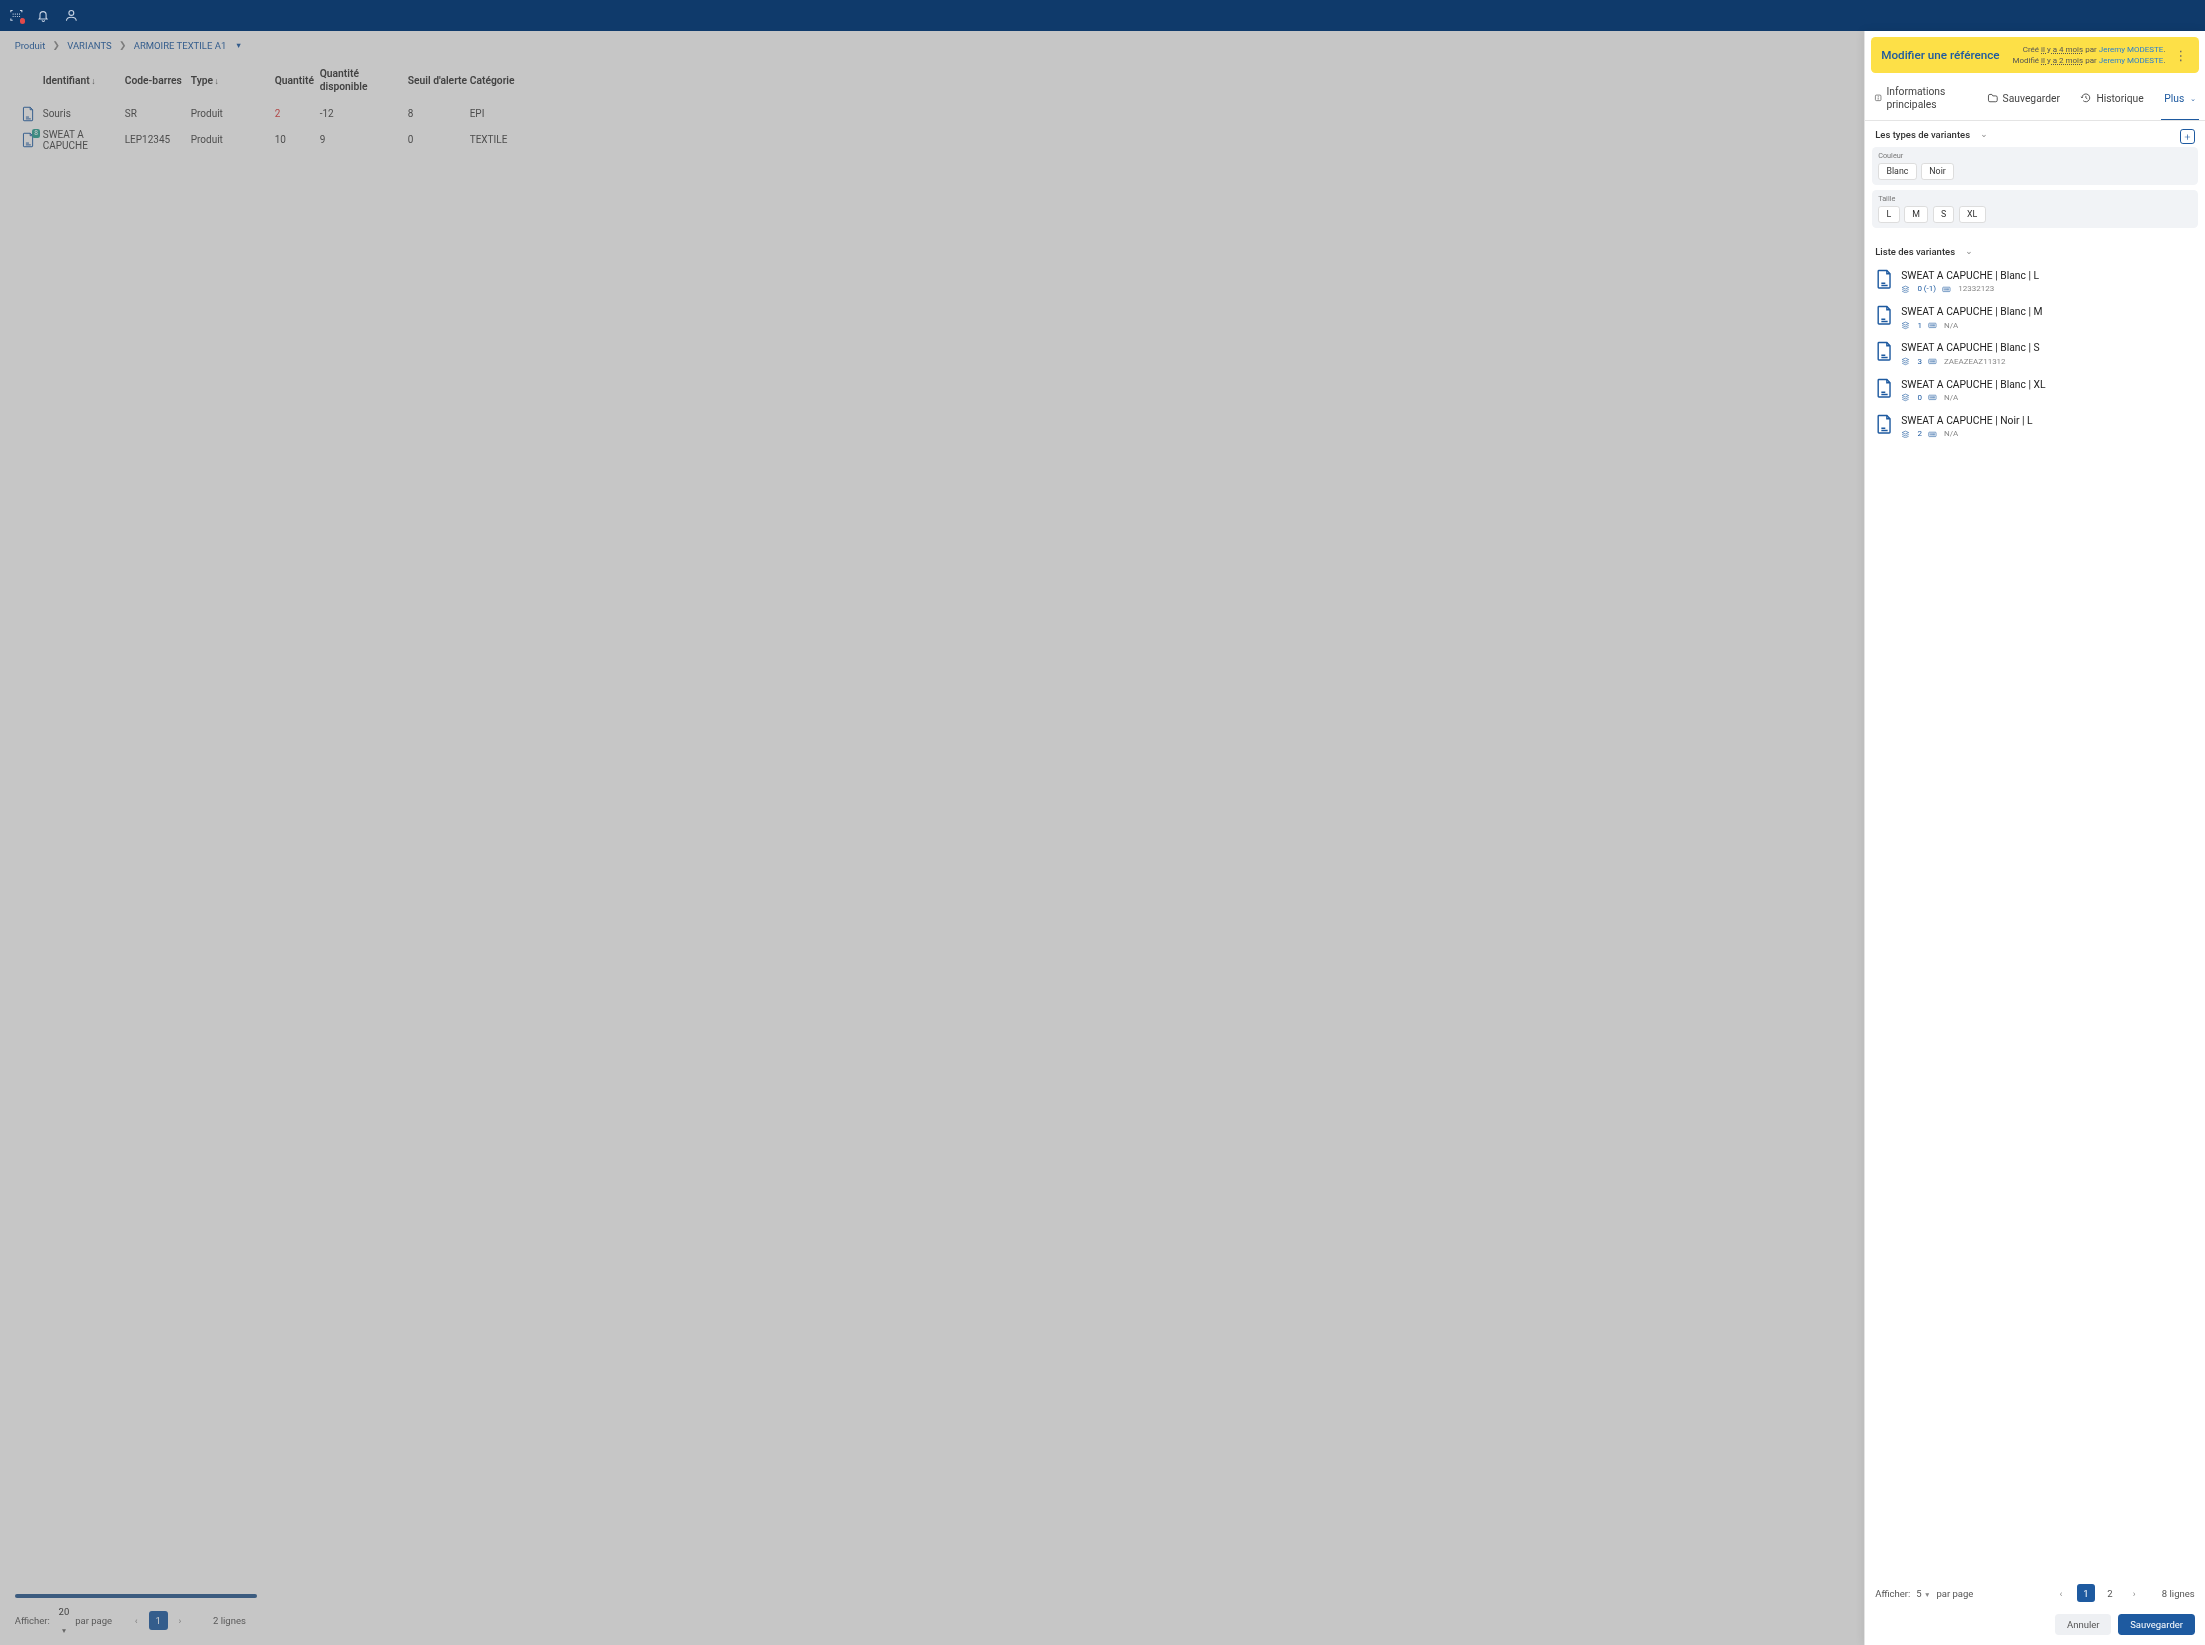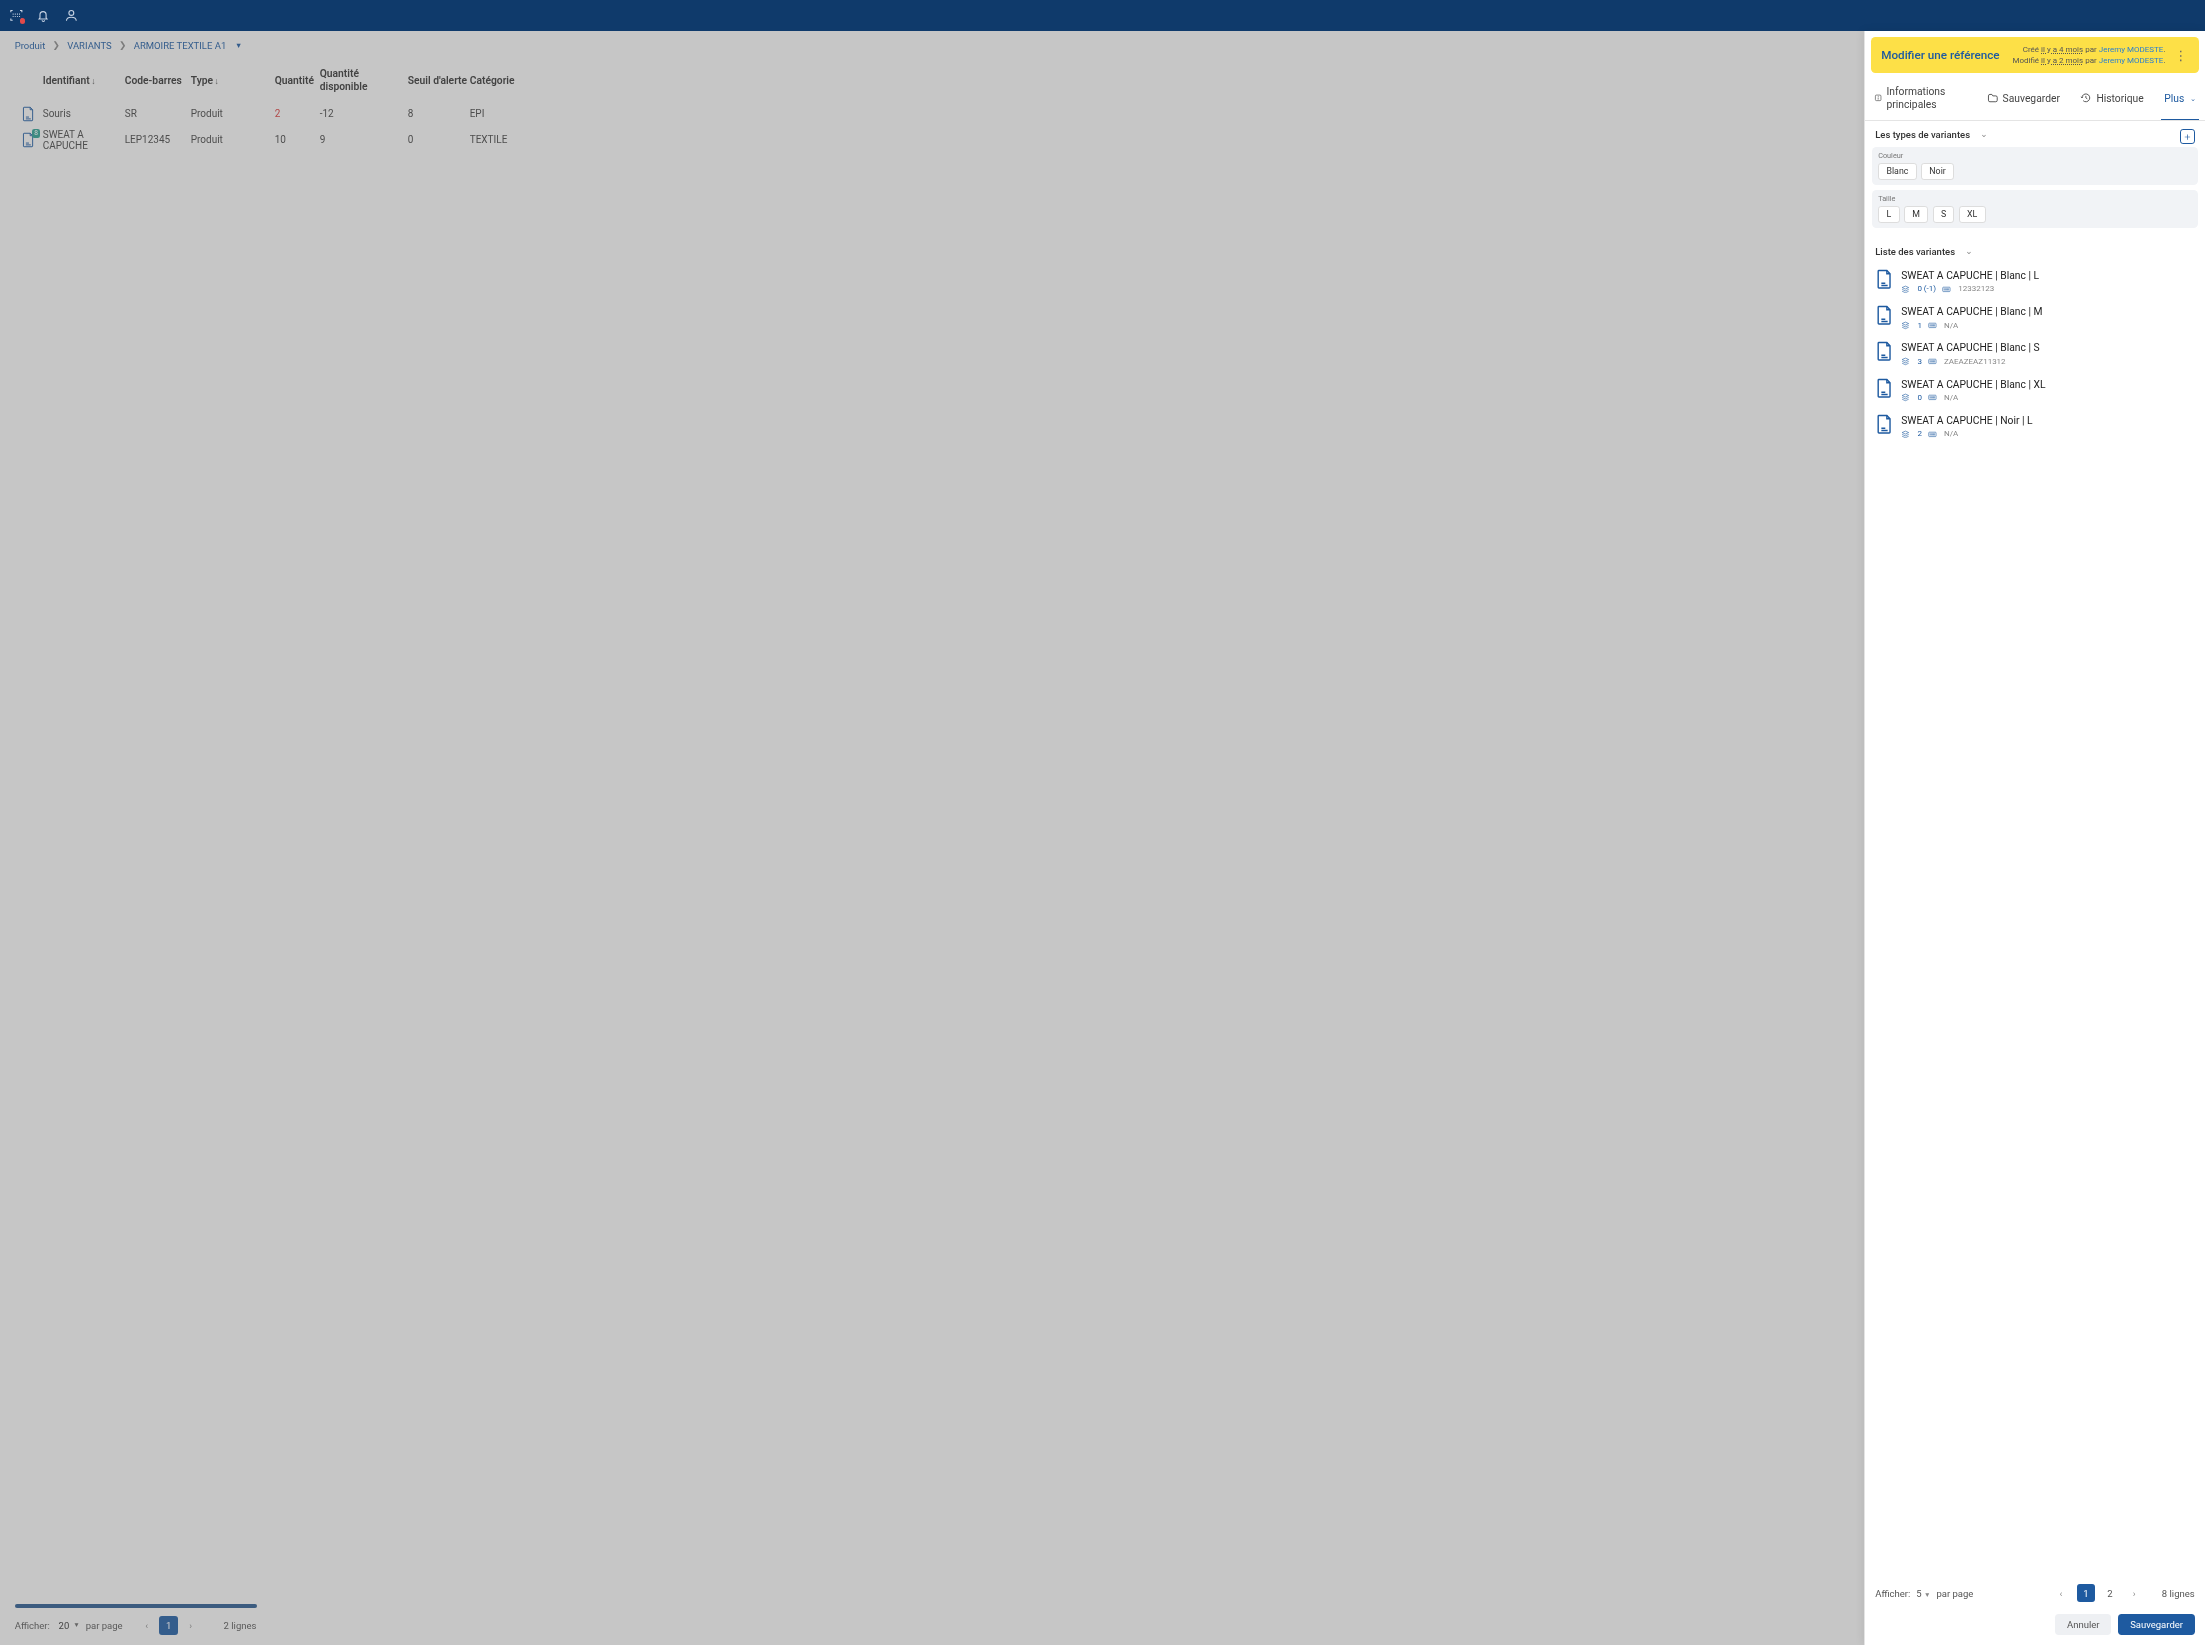--- a/index.html
+++ b/index.html
@@ -47,21 +47,21 @@
 .doc-icon { width: 14.7px; height: 16px; position: relative; }
 .doc-icon svg { width: 14.7px; height: 16px; stroke: #1e5aa0; fill: none; stroke-width: 1.6; }
 .doc-badge { position: absolute; top: -2.9px; right: -4.4px; background: #2a9d8f; color: #fff; font-size: 6.6px; padding: 0 2.2px; border-radius: 2.2px; line-height: 8.8px; min-width: 8.8px; text-align: center; }
 
 
 .left-footer { position: absolute; bottom: 0; left: 0; right: 0; padding: 7.3px 14.7px 10.3px; background: #f5f5f5; }
 .hscroll { height: 4.4px; background: #ddd; border-radius: 2.2px; margin-bottom: 7.3px; width: 242px; margin-left: 0; }
 .hscroll-thumb { height: 4.4px; background: #29588d; border-radius: 2.2px; width: 242px; }
 .pager { display: flex; align-items: center; gap: 5.9px; font-size: 9.5px; color: #555; }
 .pager .label { margin-right: 2.9px; }
-.pager .dd2 { display: inline-flex; align-items: center; gap: 4px; }
+.pager .dd2 { display: inline-flex; align-items: center; gap: 10px; flex-direction: column; }
 .pager .sel { color: #333; }
 .pager .tri { font-size: 6.6px; color: #666; }
 .pager .nav { margin-left: 8.8px; display: flex; align-items: center; gap: 2.9px; }
 .pager .pbtn { width: 19px; height: 19px; display: flex; align-items: center; justify-content: center; color: #888; cursor: pointer; border-radius: 2.9px; }
 .pager .pbtn.active { background: #1e5aa0; color: #fff; }
 .pager .lines { margin-left: 17.6px; }
 
 
 .panel { width: 341px; background: #fff; border-left: 0.7px solid #e4e4e4; display: flex; flex-direction: column; z-index: 10; box-shadow: -1.5px 0 8.8px rgba(0,0,0,0.08); }
 .panel-header { background: #fde047; padding: 7.3px 10.3px; display: flex; align-items: center; gap: 7.3px; border-radius: 4.4px; margin: 5.9px 5.9px 0 5.9px; }

